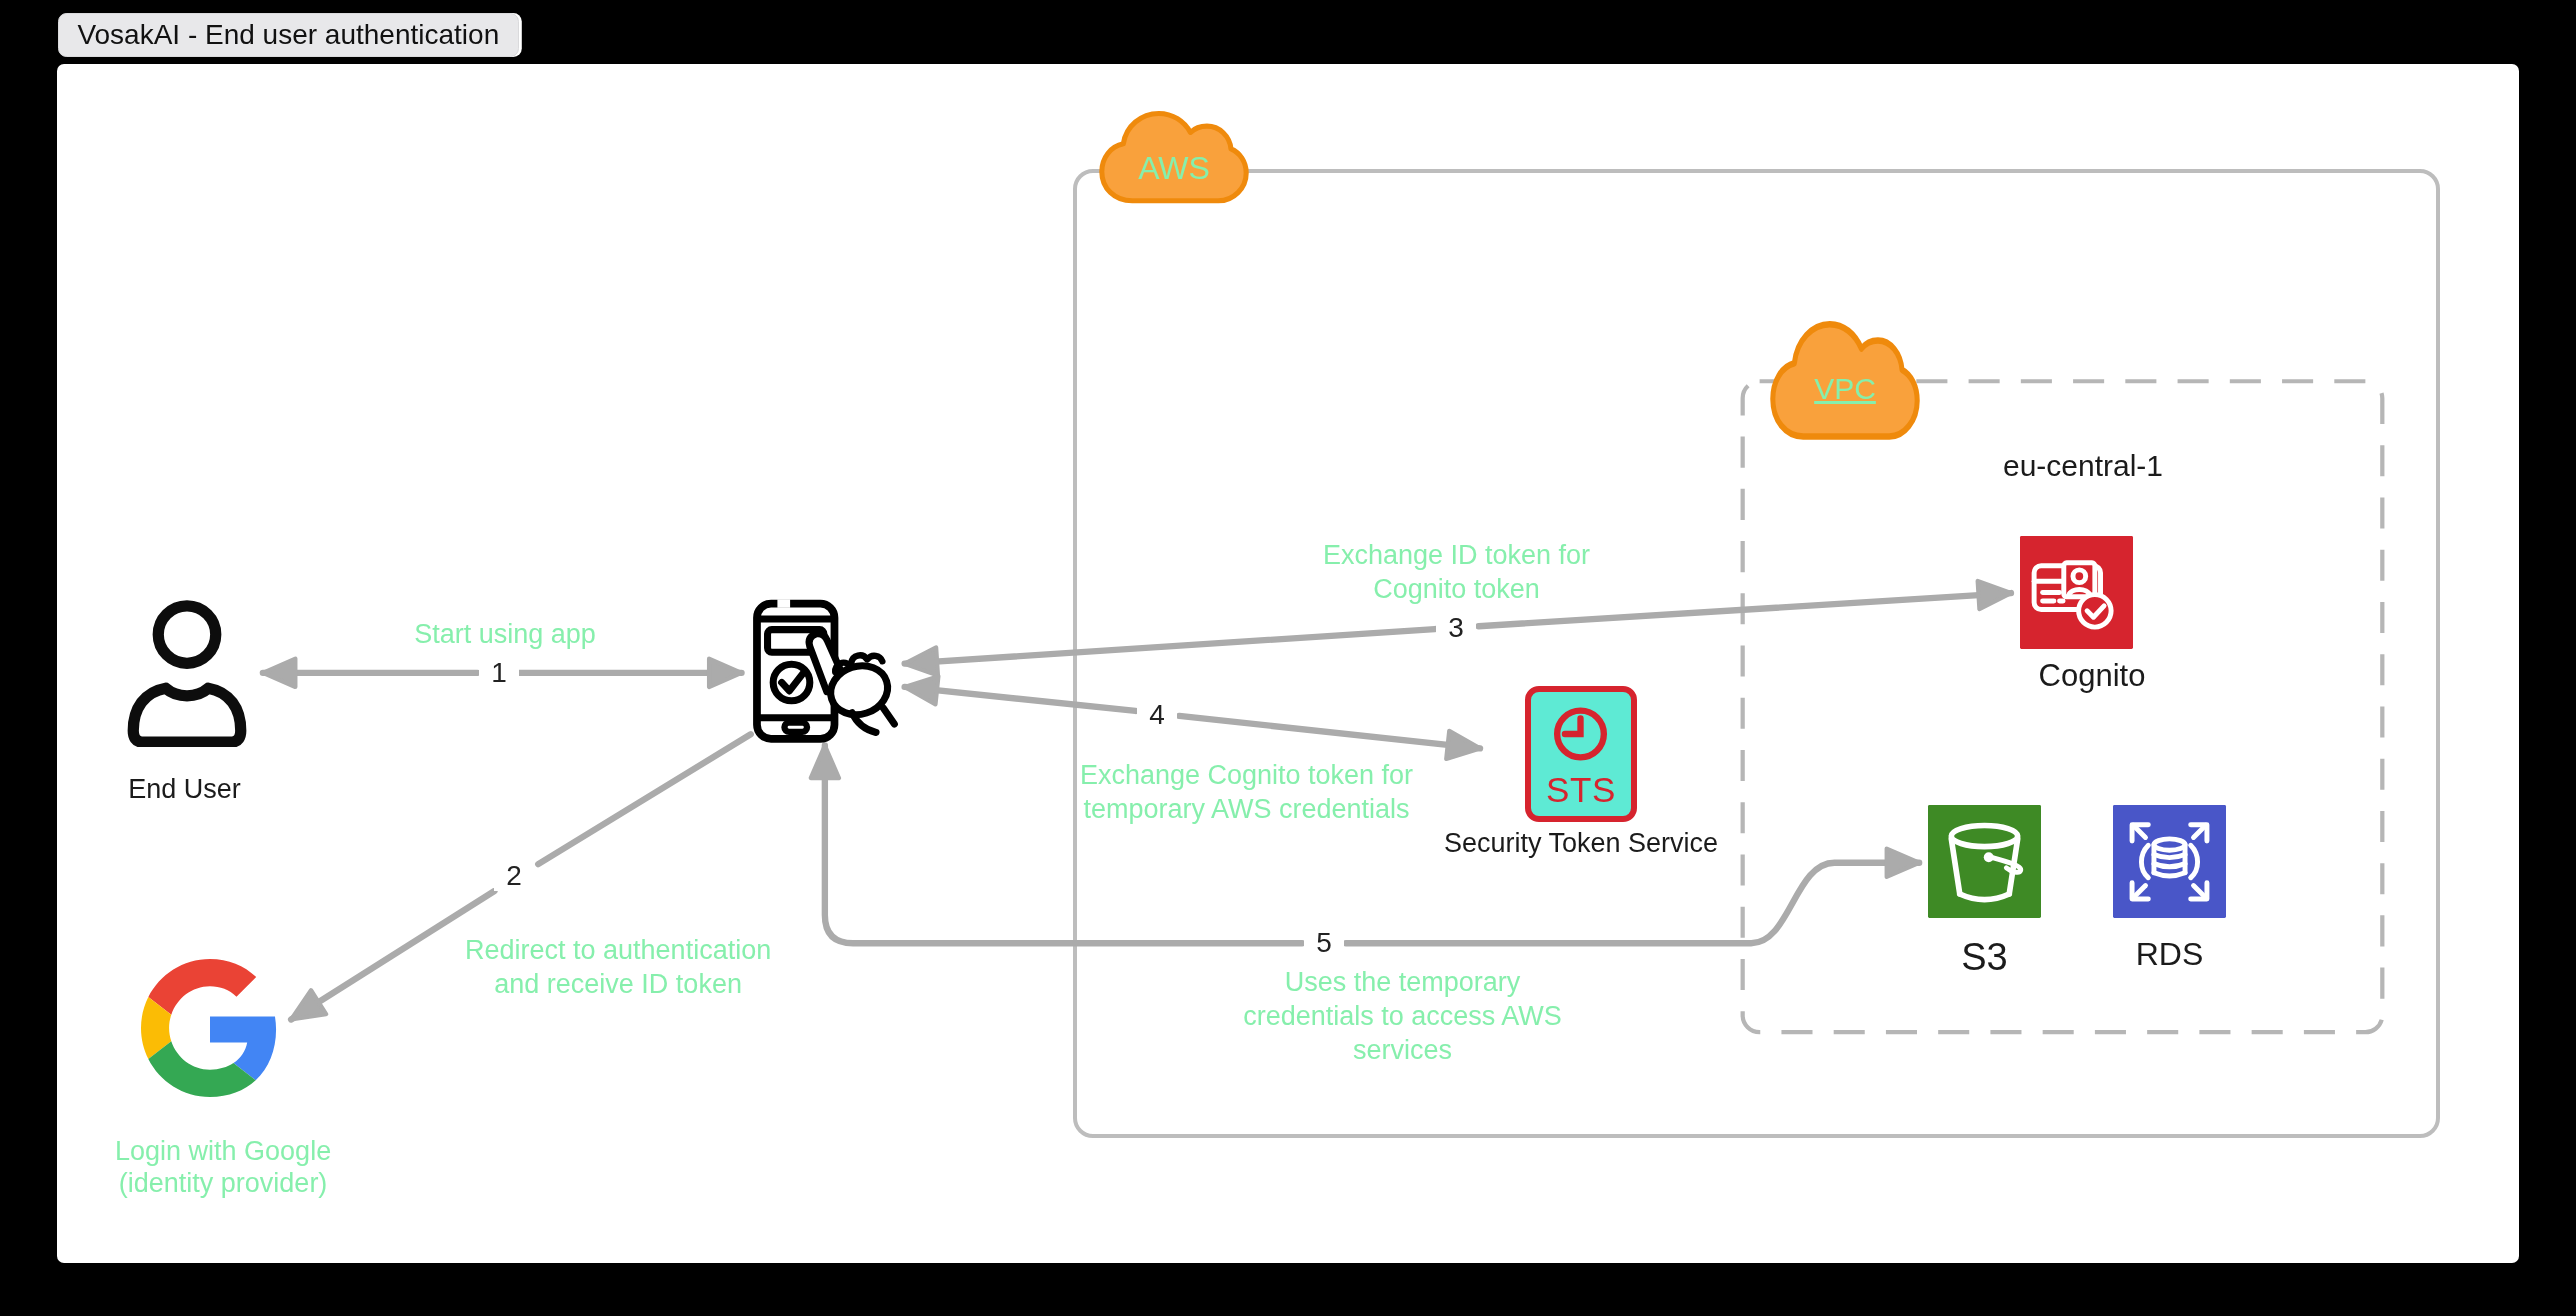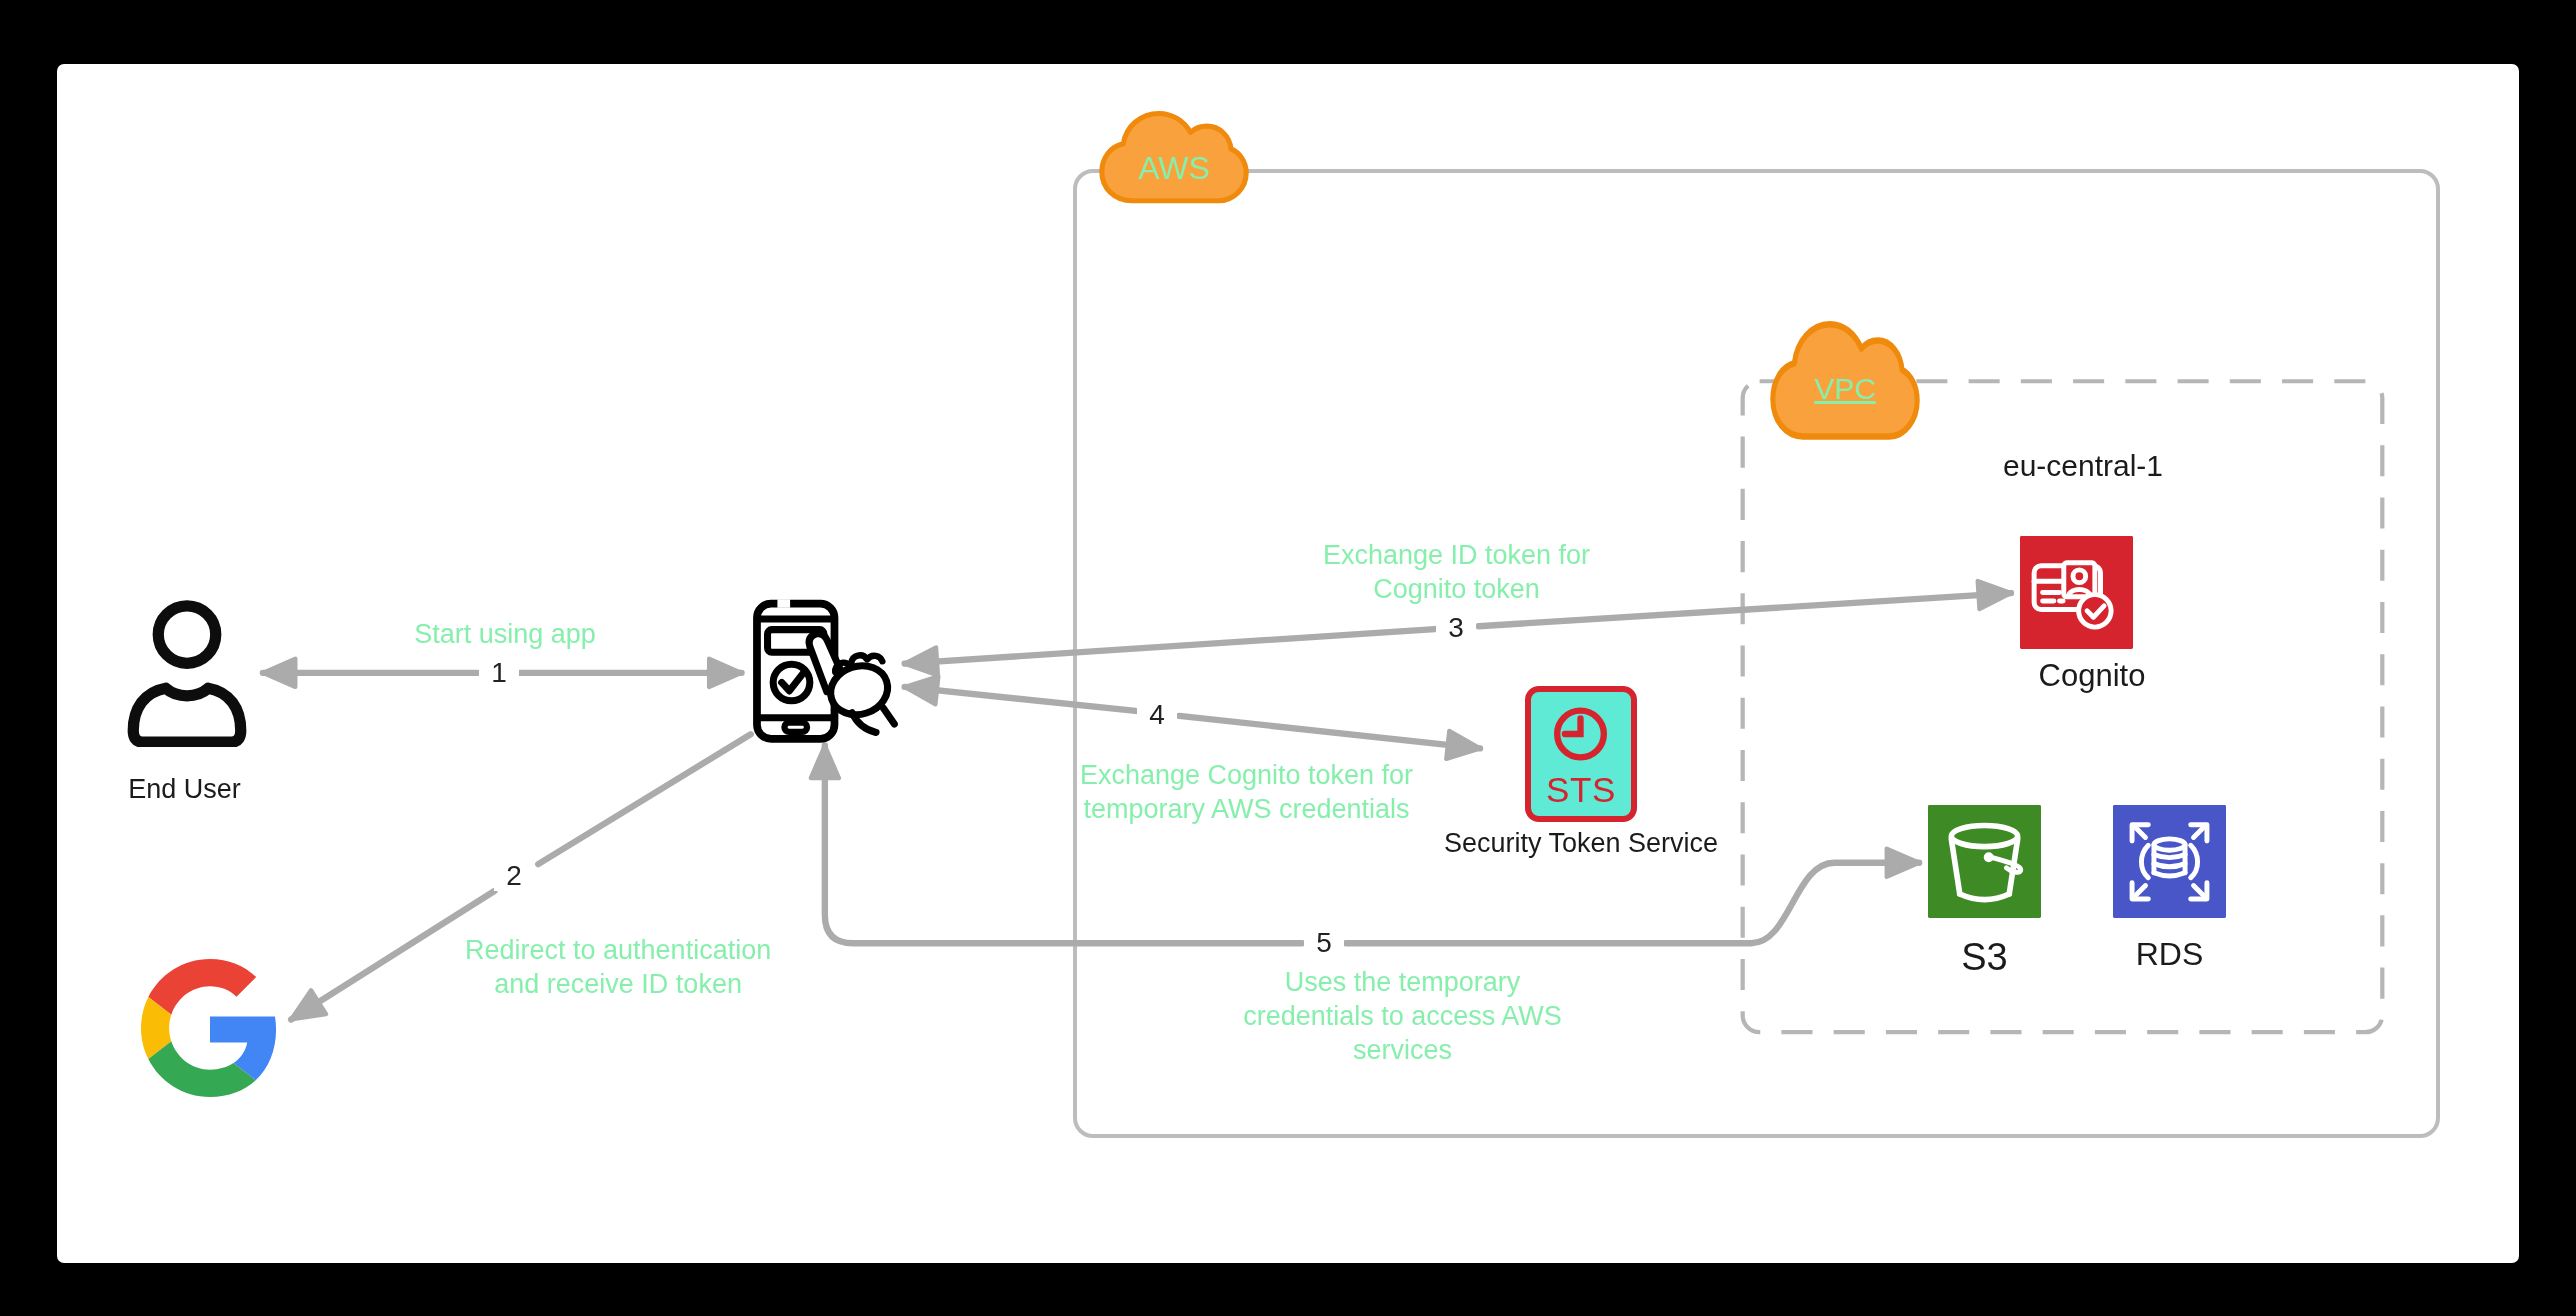--- a/index.html
+++ b/index.html
@@ -24,20 +24,21 @@
   #sts-box{position:absolute;left:1525px;top:686px;width:112px;height:136px;background:#5eead4;
            border:6.4px solid #D6242E;border-radius:14px;box-sizing:border-box;}
   #sts-badge{position:absolute;left:0;bottom:5.6px;width:100%;text-align:center;
              color:#D6242E;font-size:35px;font-weight:500;letter-spacing:0.7px;}
 </style>
 </head>
 <body>
 
 <div id="stage">
 
+  <div id="tab">VosakAI - End user authentication</div>
 
   <div id="canvas"></div>
 
   <div id="aws-box"></div>
 
   <svg id="overlay" viewBox="0 0 3648 1864">
     <defs>
       <marker id="ah" markerUnits="userSpaceOnUse" markerWidth="56" markerHeight="52" refX="50" refY="24" orient="auto-start-reverse">
         <path d="M4 4 L50 24 L4 44 Z" fill="#ABABAB" stroke="#ABABAB" stroke-width="6" stroke-linejoin="round"></path>
       </marker>
@@ -113,20 +114,24 @@
     </svg>
   </div>
 
   <div class="abs" style="left:141px;top:959px;width:138px;height:138px;">
     <svg viewBox="0 0 48 48" width="138" height="138">
       <path fill="#EA4335" d="M24 9.5c3.54 0 6.71 1.22 9.21 3.6l6.85-6.85C35.9 2.38 30.47 0 24 0 14.62 0 6.51 5.38 2.56 13.22l7.98 6.19C12.43 13.72 17.74 9.5 24 9.5z"></path>
       <path fill="#4285F4" d="M46.98 24.55c0-1.57-.15-3.09-.38-4.55H24v9.02h12.94c-.58 2.96-2.26 5.48-4.78 7.18l7.73 6c4.51-4.18 7.09-10.36 7.09-17.65z"></path>
       <path fill="#FBBC05" d="M10.53 28.59c-.48-1.45-.76-2.99-.76-4.59s.27-3.14.76-4.59l-7.98-6.19C.92 16.46 0 20.12 0 24c0 3.88.92 7.54 2.56 10.78l7.97-6.19z"></path>
       <path fill="#34A853" d="M24 48c6.48 0 11.93-2.13 15.89-5.81l-7.73-6c-2.15 1.45-4.92 2.3-8.16 2.3-6.26 0-11.57-4.22-13.47-9.91l-7.98 6.19C6.51 42.62 14.62 48 24 48z"></path>
     </svg>
+  </div>
+  <div class="lbl left" style="left:115px;top:1135px;line-height:32px;">
+    <div>Login with Google</div>
+    <div>(identity provider)</div>
   </div>
 
   <div class="icon-sq" style="left:2020px;top:536px;background:#D6242E;">
     <svg viewBox="0 0 160 160" width="113" height="113">
       <g stroke="#fff" stroke-width="7" fill="none" stroke-linecap="round" stroke-linejoin="round">
         <rect x="20" y="42" width="94" height="62" rx="10"></rect>
         <path d="M20 64 H62"></path>
         <path d="M32 80 H56"></path>
         <path d="M32 92 H48"></path>
           <path d="M56 92 H61"></path>

